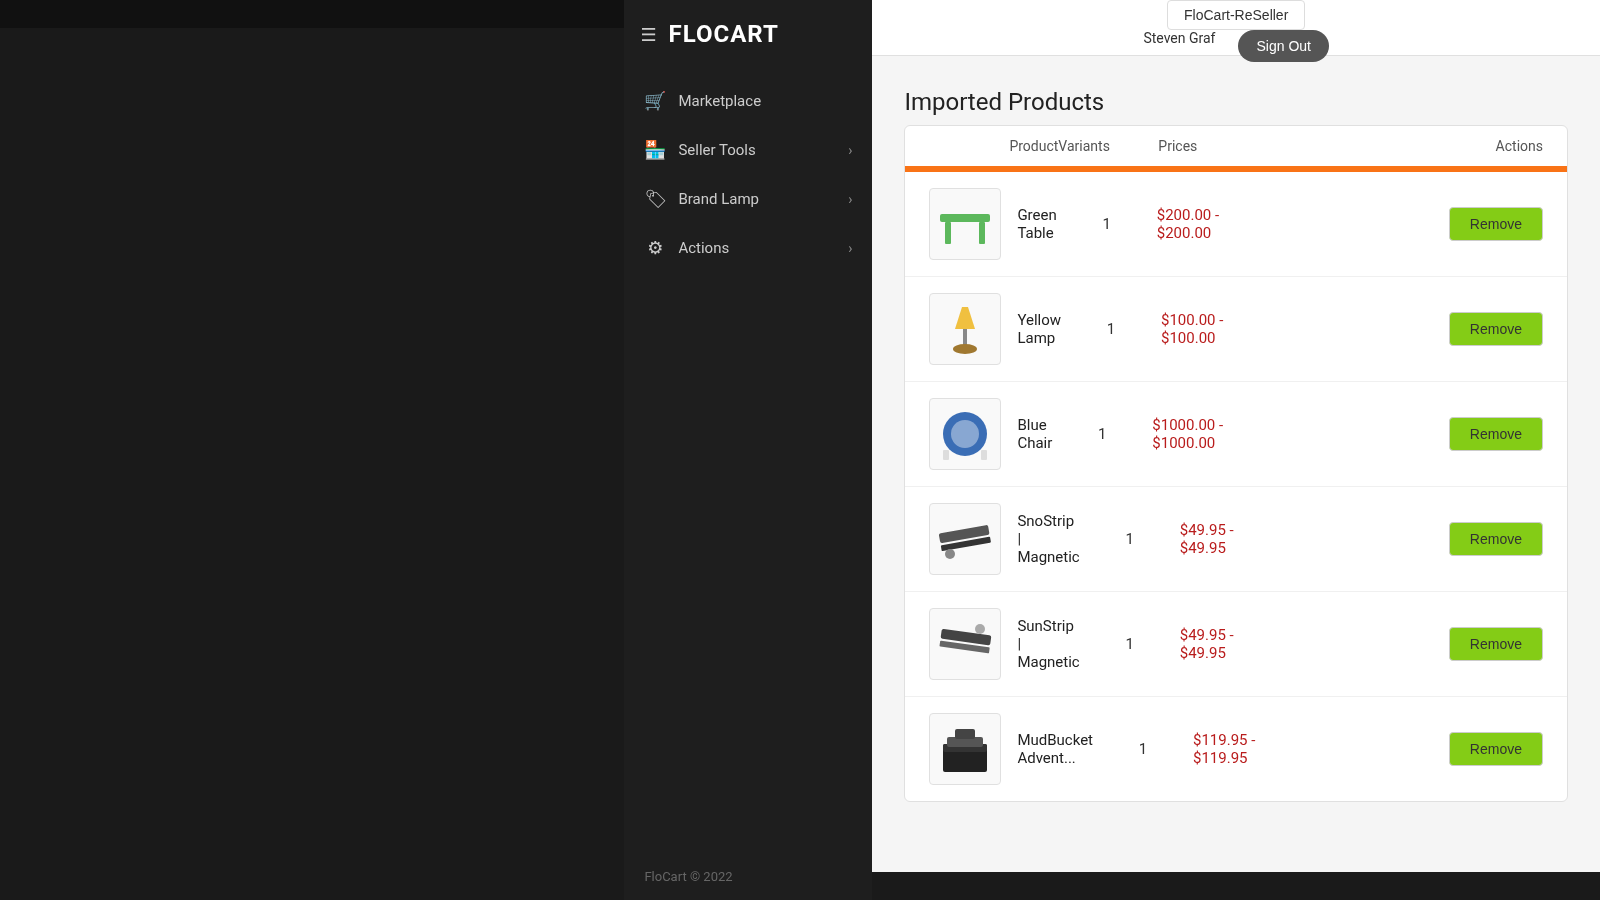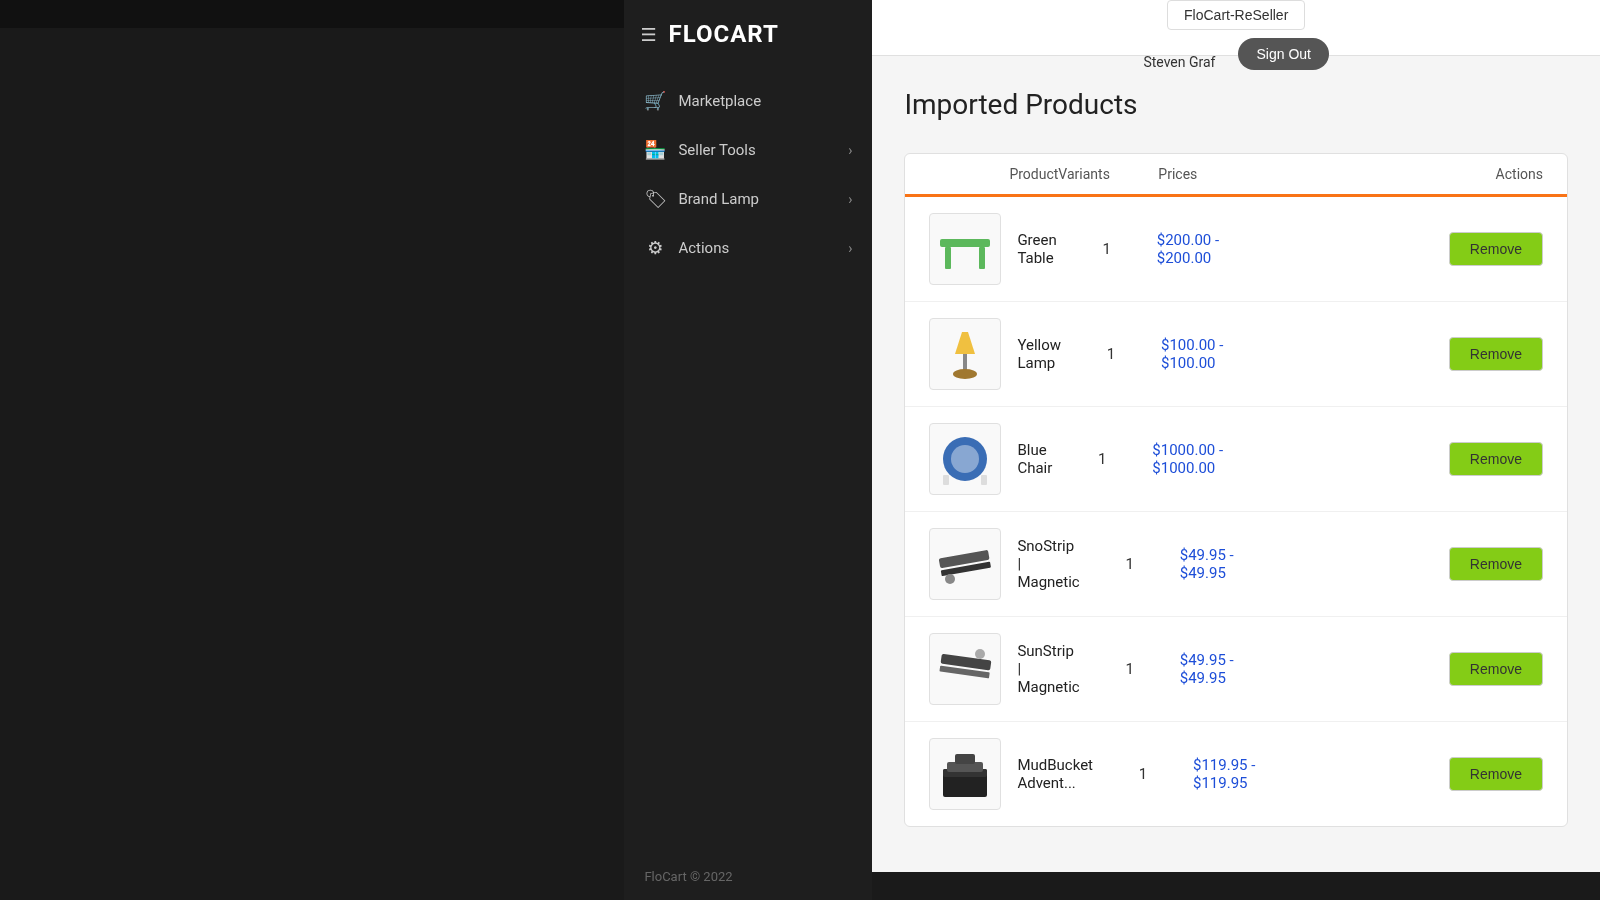--- a/index.html
+++ b/index.html
@@ -86,23 +86,22 @@
       background: #fff;
       border: 1px solid #ddd;
       border-radius: 4px;
       padding: 6px 16px;
       font-size: 14px;
       color: #333;
       cursor: pointer;
     }
     .top-bar-right {
       display: flex;
-      align-items: flex-end;
+      align-items: flex-start;
       gap: 23px;
-      margin-top: 8px;
     }
     .user-name {
       font-size: 14px;
       color: #333;
     }
     .sign-out-btn {
       background: #555;
       color: #fff;
       border: none;
       border-radius: 16px;
@@ -111,38 +110,38 @@
       cursor: pointer;
     }
 
     
     .content {
       flex: 1;
       overflow-y: auto;
       padding: 32px 32px;
     }
     .page-title {
-      font-size: 28px;
+      font-size: 24px;
       font-weight: 400;
       color: #222;
-      margin-bottom: 32px;
+      margin-bottom: 9px;
     }
 
     
     .table-container {
       background: #fff;
       border: 1px solid #e0e0e0;
       border-radius: 6px;
       overflow: hidden;
     }
     .table-header {
       display: grid;
       grid-template-columns: 80px 1fr 100px 200px 1fr 150px;
       padding: 12px 24px;
-      border-bottom: 3px solid #f97316;
+      border-bottom: 6px solid #f97316;
       color: #555;
       font-size: 14px;
     }
     .col-actions { text-align: right; }
 
     .product-row {
       display: grid;
       grid-template-columns: 80px 1fr 100px 200px 1fr 150px;
       align-items: center;
       padding: 16px 24px;
@@ -166,21 +165,21 @@
       color: #222;
       padding-left: 8px;
     }
     .product-variants {
       font-size: 15px;
       color: #333;
       text-align: center;
     }
     .product-prices {
       font-size: 15px;
-      color: #1d4ed8;
+      color: #b91c1c;
     }
     .product-actions {
       text-align: right;
     }
     .remove-btn {
       background: #84cc16;
       border: 1px solid #ccc;
       border-radius: 4px;
       padding: 8px 20px;
       font-size: 14px;

